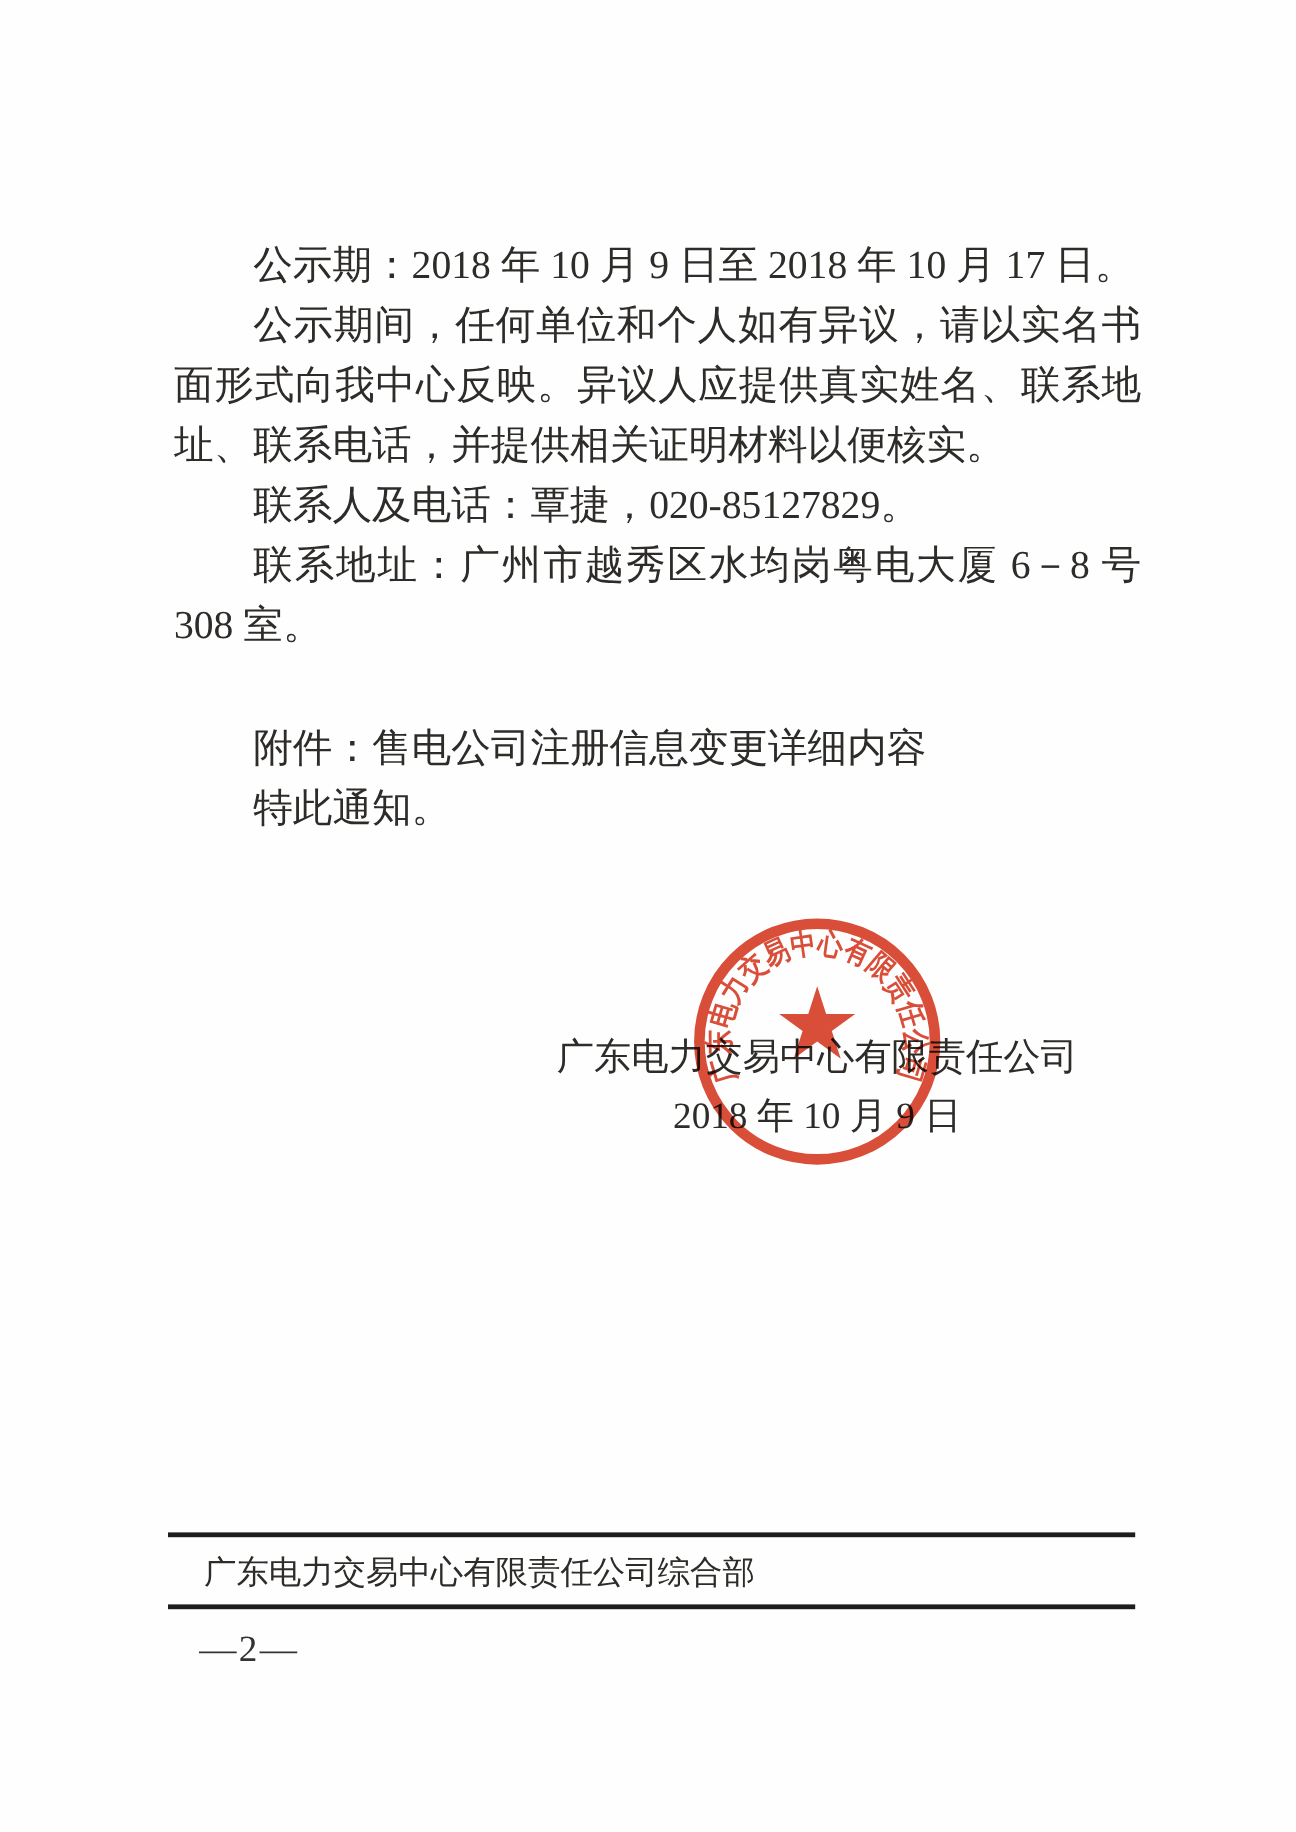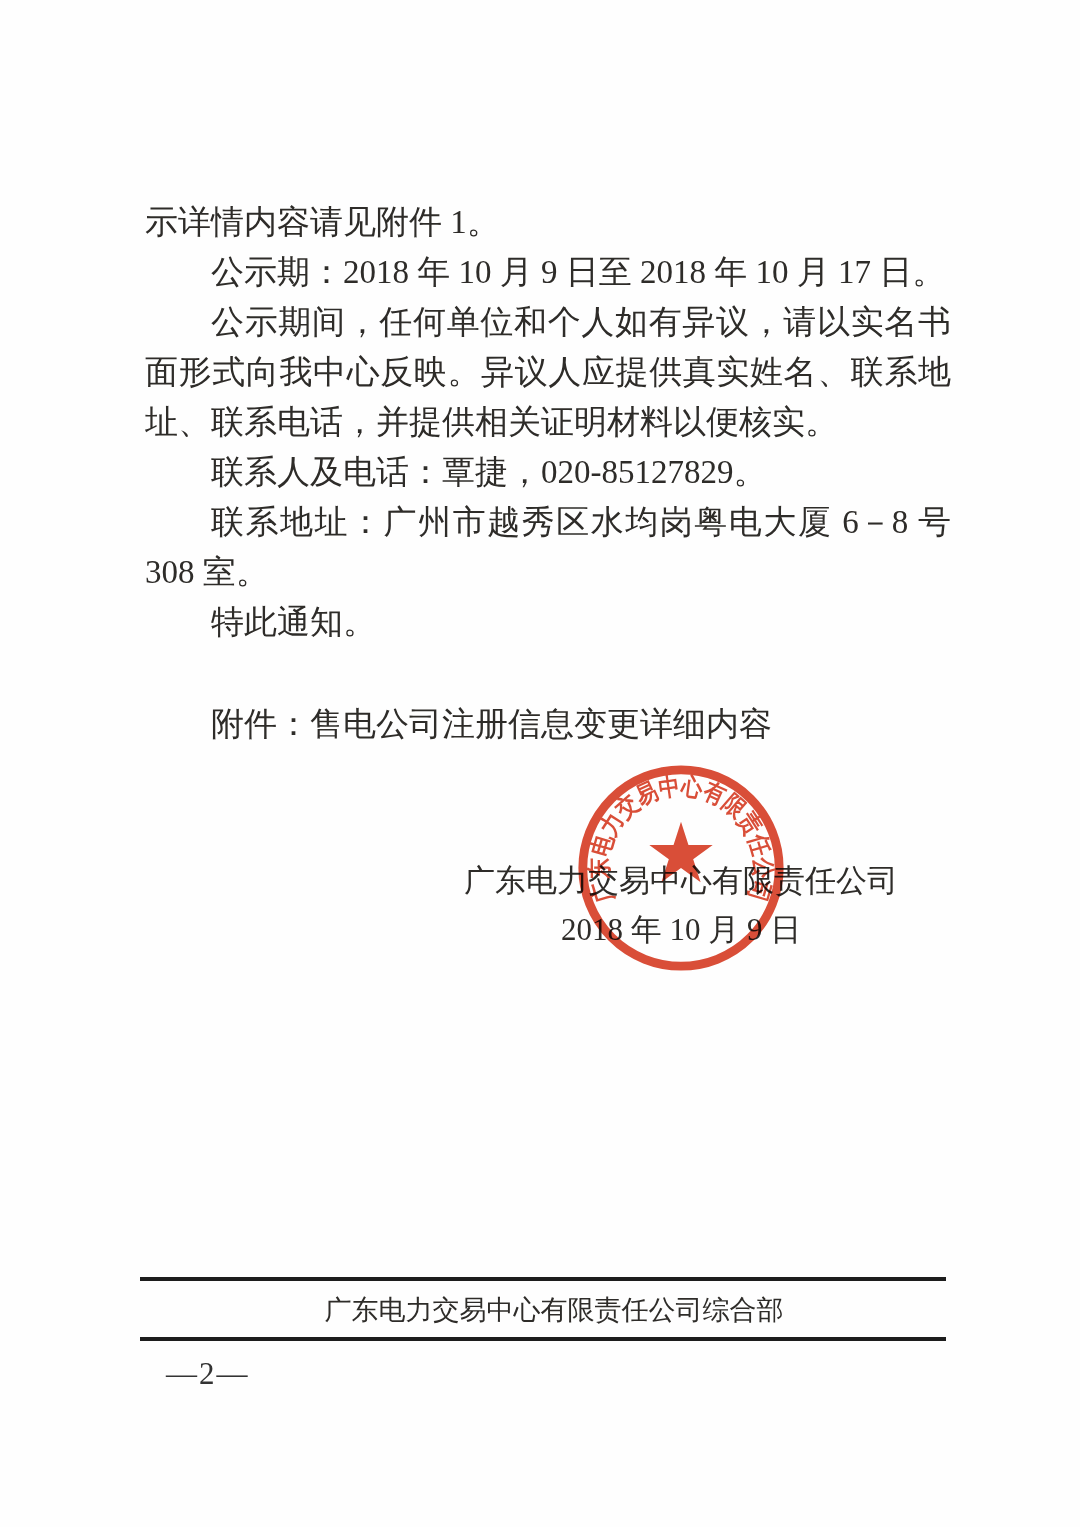--- a/index.html
+++ b/index.html
@@ -37,21 +37,21 @@
   
   .rule{
     position:absolute;left:140px;width:806px;height:4px;background:#1d1d1d;
   }
   .rule.top{top:1277px;}
   .rule.bottom{top:1337px;}
   .footer-row{
     position:absolute;left:140px;top:1288px;width:806px;height:44px;
     display:flex;justify-content:space-between;align-items:center;
     font-size:27px;line-height:44px;
-    box-sizing:border-box;padding-left:30px;padding-right:8px;flex-direction:column;
+    box-sizing:border-box;padding-left:30px;padding-right:8px;
   }
   .page-number{
     position:absolute;left:166px;top:1356px;
     font-size:31px;letter-spacing:2px;color:#333;
   }
   
   .watermark{
     position:absolute;left:768px;top:1450px;
     display:flex;align-items:center;gap:6px;
   }
@@ -62,27 +62,26 @@
     font-family:"Liberation Sans","DejaVu Sans",sans-serif;
     white-space:nowrap;
   }
 </style>
 </head>
 <body>
 
 <div class="page">
 
   <div class="doc-body">
-    <p>示详情内容请见附件 1。</p>
     <p class="indent">公示期：2018 年 10 月 9 日至 2018 年 10 月 17 日。</p>
     <p class="indent">公示期间，任何单位和个人如有异议，请以实名书面形式向我中心反映。异议人应提供真实姓名、联系地址、联系电话，并提供相关证明材料以便核实。</p>
     <p class="indent">联系人及电话：覃捷，020-85127829。</p>
     <p class="indent">联系地址：广州市越秀区水均岗粤电大厦 6－8 号 308 室。</p>
+    <p class="indent attachment">附件：售电公司注册信息变更详细内容</p>
     <p class="indent">特此通知。</p>
-    <p class="indent attachment">附件：售电公司注册信息变更详细内容</p>
   </div>
 
   <div class="signature">
     <div>广东电力交易中心有限责任公司</div>
     <div>2018 年 10 月 9 日</div>
   </div>
 
   <svg class="seal" viewBox="0 0 220 220" xmlns="http://www.w3.org/2000/svg" aria-hidden="true">
     <defs>
       <path id="sealArc" d="M 42 141.7 A 75 75 0 1 1 178 141.7" fill="none"></path>

